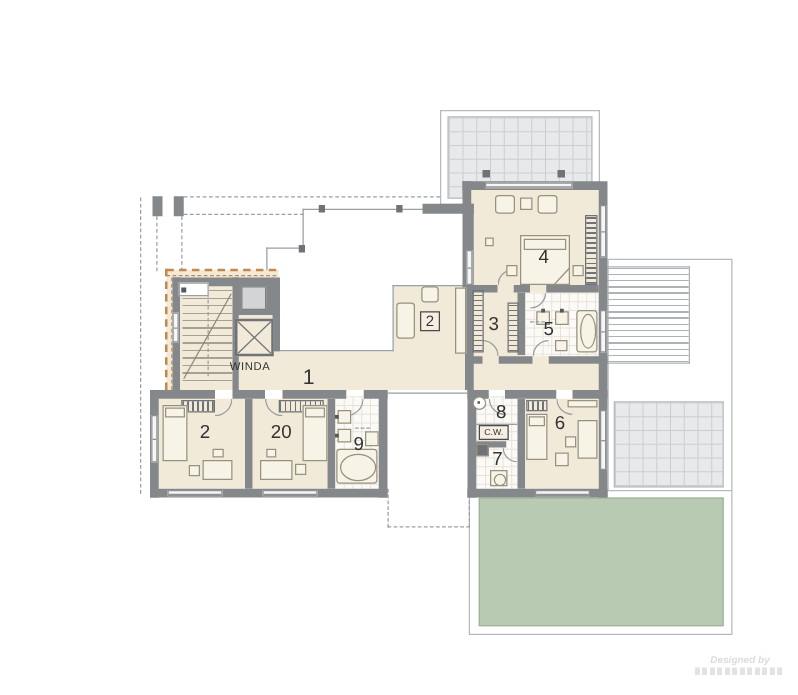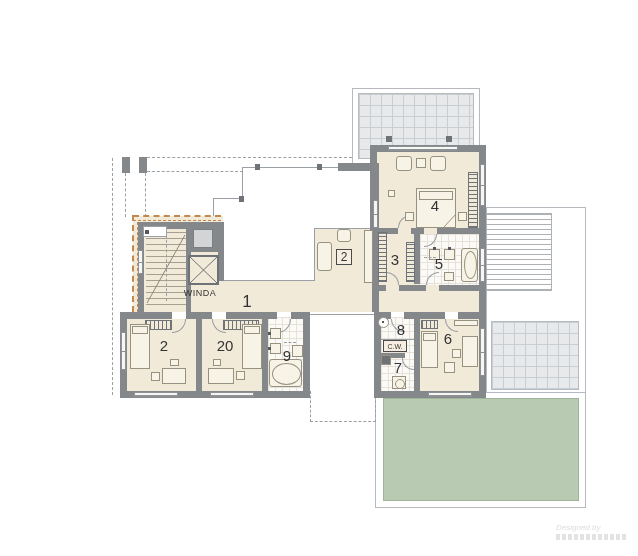--- a/index.html
+++ b/index.html
@@ -39,21 +39,21 @@
   .arc{position:absolute;box-sizing:border-box;border:0 solid #989ca0;}
   .arc-bl{border-width:0 0 1px 1px;border-radius:0 0 0 100%;}
   .arc-br{border-width:0 1px 1px 0;border-radius:0 0 100% 0;}
   .arc-tl{border-width:1px 0 0 1px;border-radius:100% 0 0 0;}
   .arc-tr{border-width:1px 1px 0 0;border-radius:0 100% 0 0;}
   .lbl{position:absolute;color:#333;font-size:15px;line-height:1;text-align:center;}
   .lblbox{position:absolute;border:1px solid #4a4a4a;background:#f6efe1;color:#333;
         text-align:center;box-sizing:border-box;}
   .oval{position:absolute;border:1px solid #97917f;border-radius:50%;}
   .dot{position:absolute;background:#55585b;}
-  .wm{position:absolute;right:10px;bottom:16px;text-align:left;color:#dcdcda;}
+  .wm{position:absolute;right:10px;bottom:16px;text-align:center;color:#dcdcda;font-weight:bold;}
   .wm .l1{font-size:8px;font-style:italic;}
   .wm .l2{margin-top:2px;height:6px;width:72px;margin-left:auto;
         background:repeating-linear-gradient(90deg,#e3e3e1 0 4px,transparent 4px 6px);}
 </style>
 </head>
 <body>
 
 <div id="plan">
 
   <div class="dashV" style="left:112px;top:158px;height:237px;"></div>

